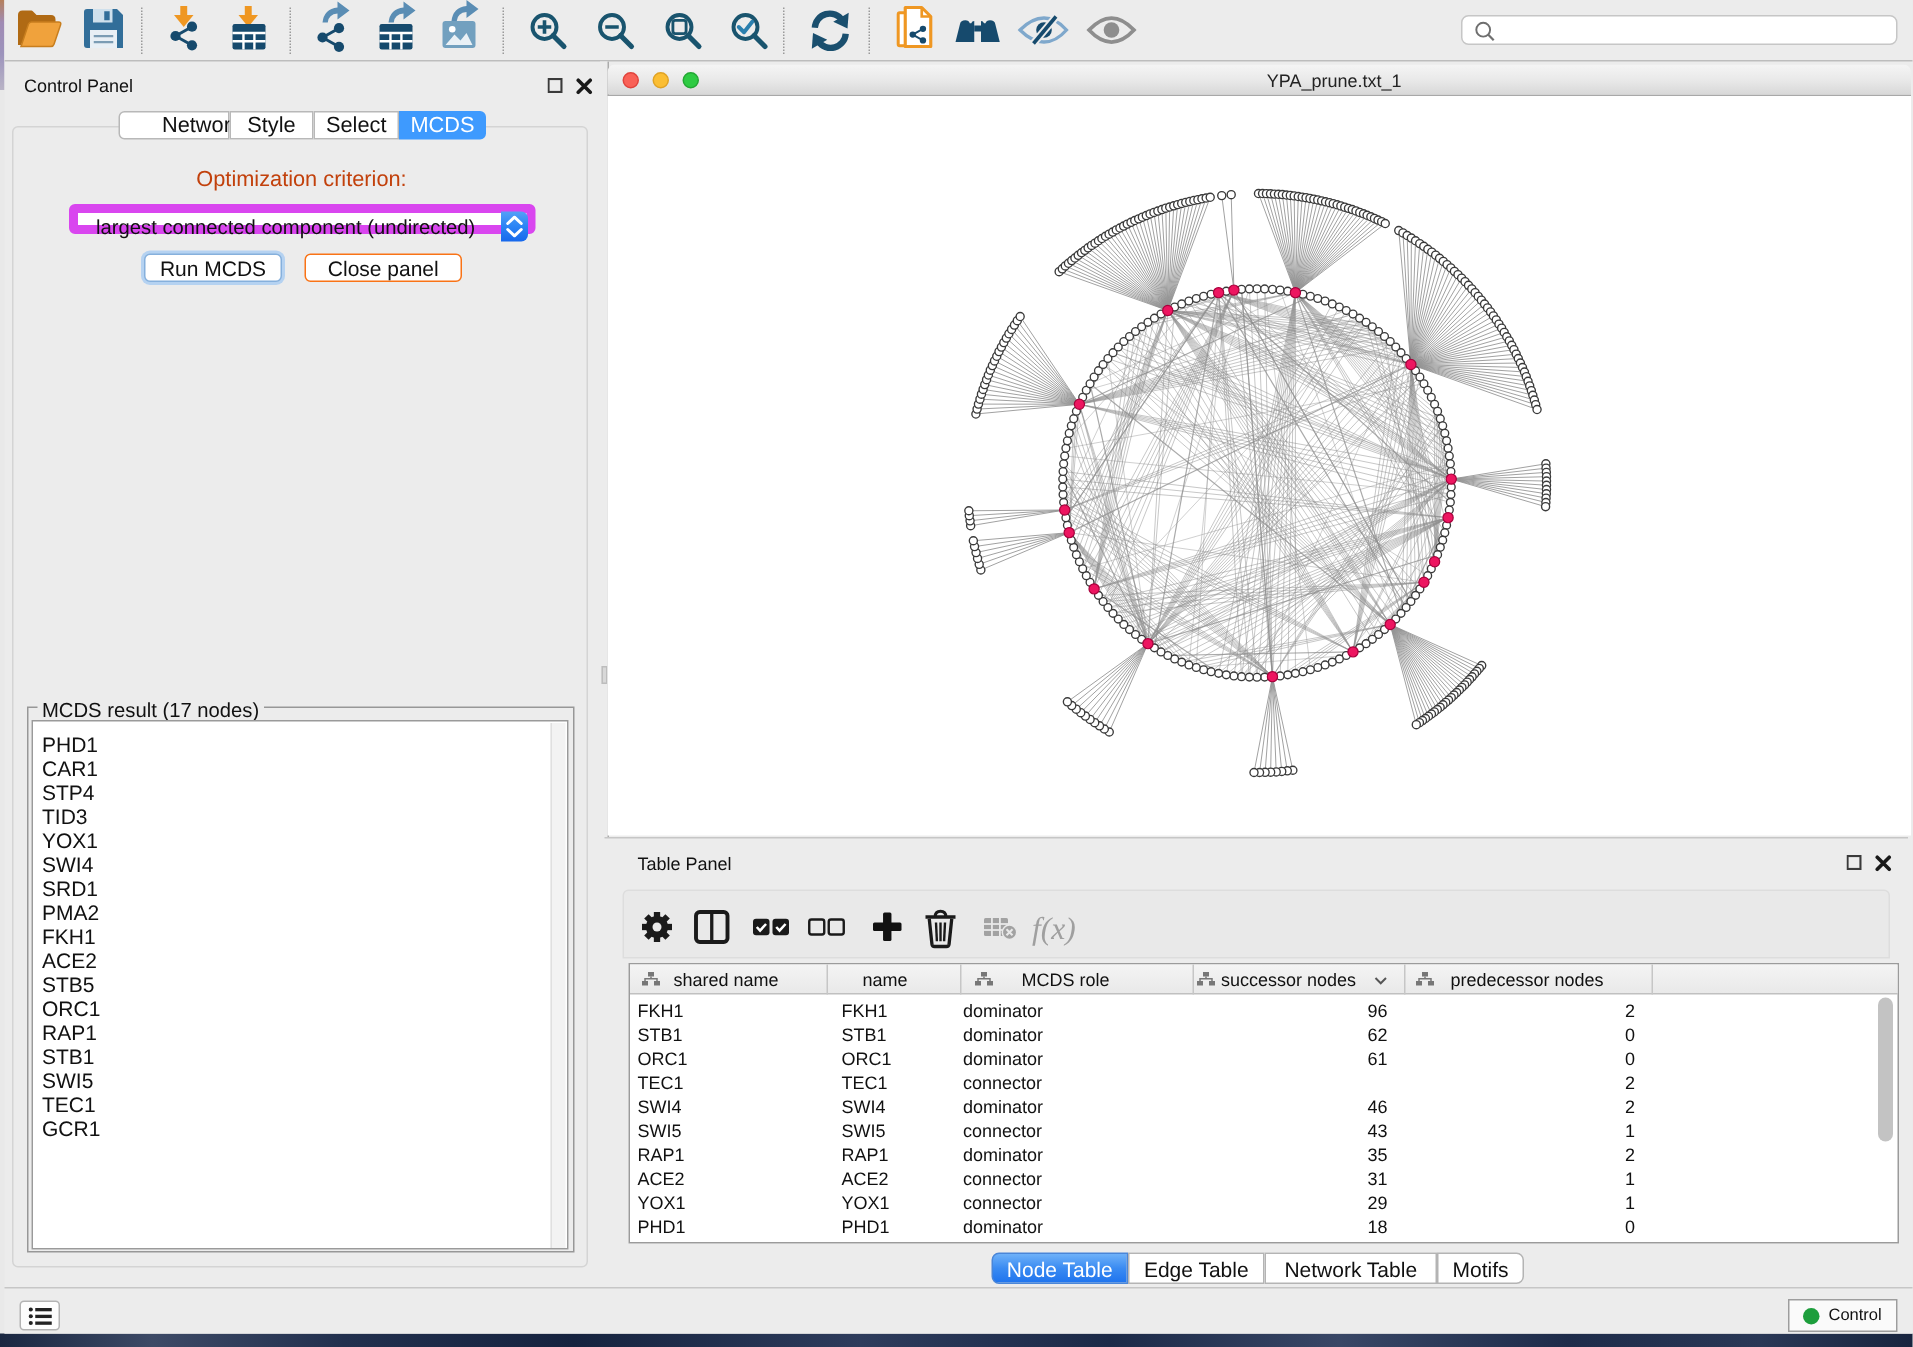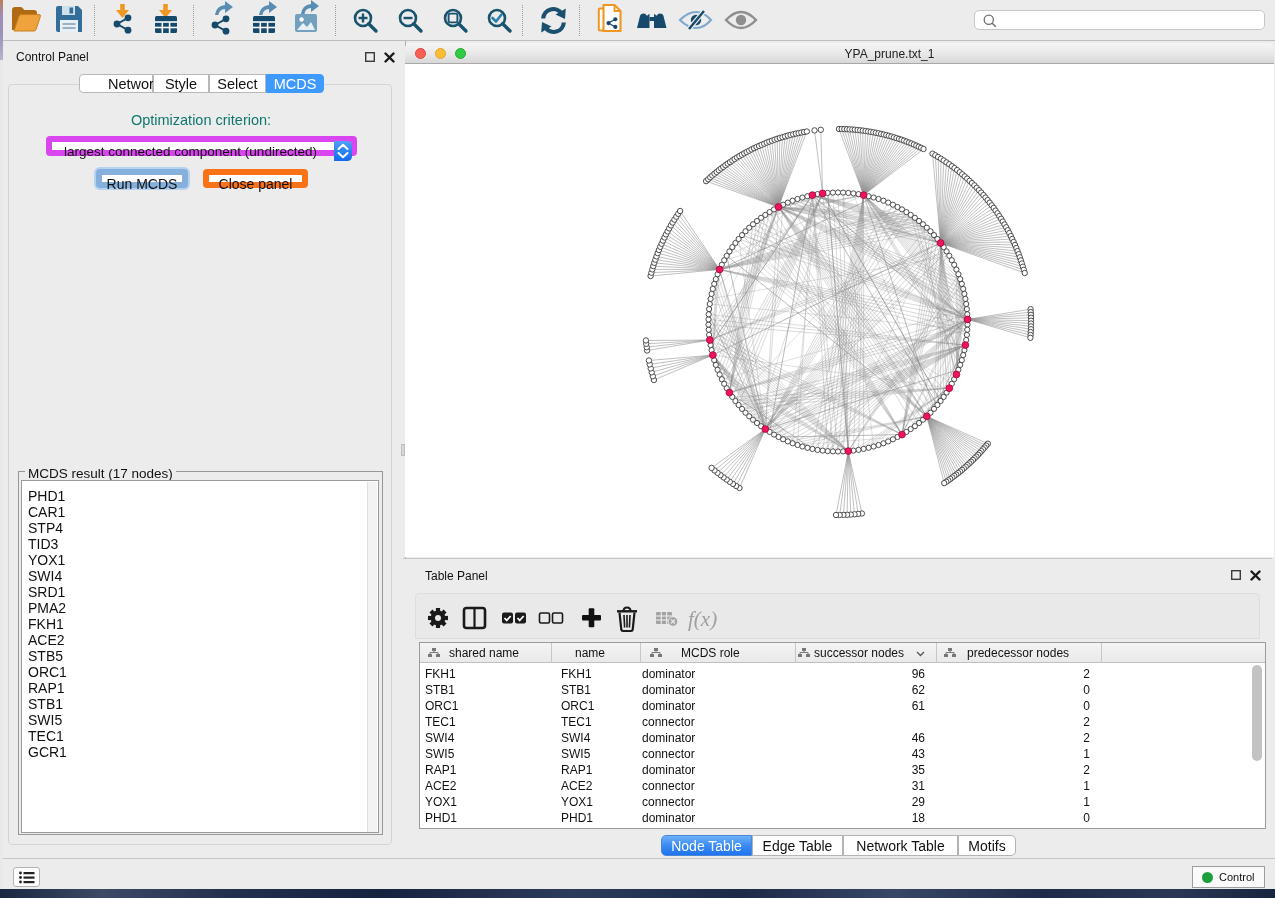--- a/index.html
+++ b/index.html
@@ -23,28 +23,28 @@
 
 
 #cp-title { position:absolute; left:13px; top:50px; font-size:12px; color:#111; }
 #cp-tabs { position:absolute; left:76px; top:74px; height:19px; }
 .tab { position:absolute; top:0; height:19px; background:#fff; border:1px solid #b8b8b8;
   font-size:14.5px; color:#111; text-align:center; line-height:18px; }
 .tabsel { background:#3e9afe; color:#fff; border-color:#3e9afe; }
 #cp-box { position:absolute; left:5px; top:84px; width:384px; height:761px;
   background:#ececec; border:1px solid #d4d4d4; border-radius:4px; }
 #opt-label { position:absolute; left:0px; top:112px; width:396px; text-align:center;
-  font-size:14.5px; color:#0f766e; }
+  font-size:14.5px; color:#c2410c; }
 #dropdown { position:absolute; left:43px; top:136px; width:311px; height:20px;
   background:#fff; border:6px solid #d946ef; border-radius:4px; }
 #dropdown .txt { position:absolute; left:12px; top:1.5px; font-size:13.5px; color:#111; }
 #dropdown .btn { position:absolute; right:-1px; top:-1px; width:18px; height:20px;
   border-radius:0 4.5px 4.5px 0; background:linear-gradient(180deg,#55a0f7 0%,#2e87f5 45%,#1668ec 100%); }
 .btn svg { position:absolute; left:0px; top:0px; }
-.mbtn { position:absolute; height:19px; background:#fff; border:6px solid #f97316;
+.mbtn { position:absolute; height:19px; background:#fff; border:1px solid #f97316;
   border-radius:4px; font-size:14px; color:#111; text-align:center; line-height:18px; }
 #runbtn { left:93px; top:169px; width:92px; box-shadow:0 0 0 2px #b5d2f1; border-color:#86b0dc; }
 #closebtn { left:200px; top:169px; width:105px; }
 
 
 #mcds-box { position:absolute; left:15px; top:471px; width:365px; height:364px;
   border:1px solid #979797; }
 #mcds-legend { position:absolute; left:22px; top:466px; background:#ececec;
   font-size:13.5px; color:#111; padding:0 3px; }
 #mcds-list { position:absolute; left:18px; top:480px; width:358px; height:353px;

